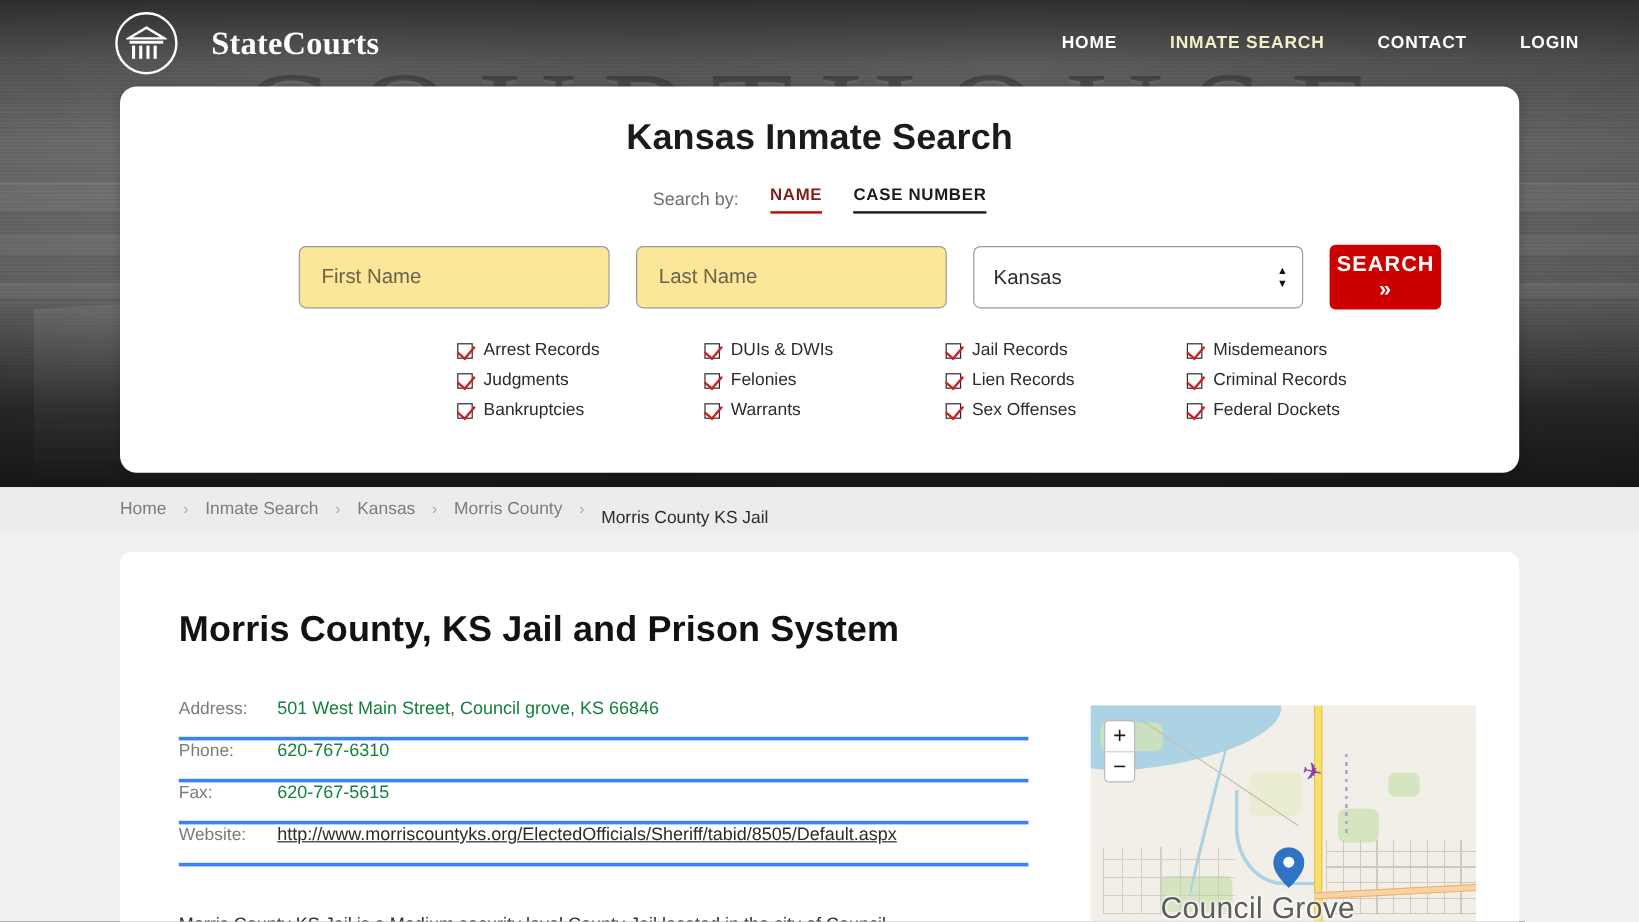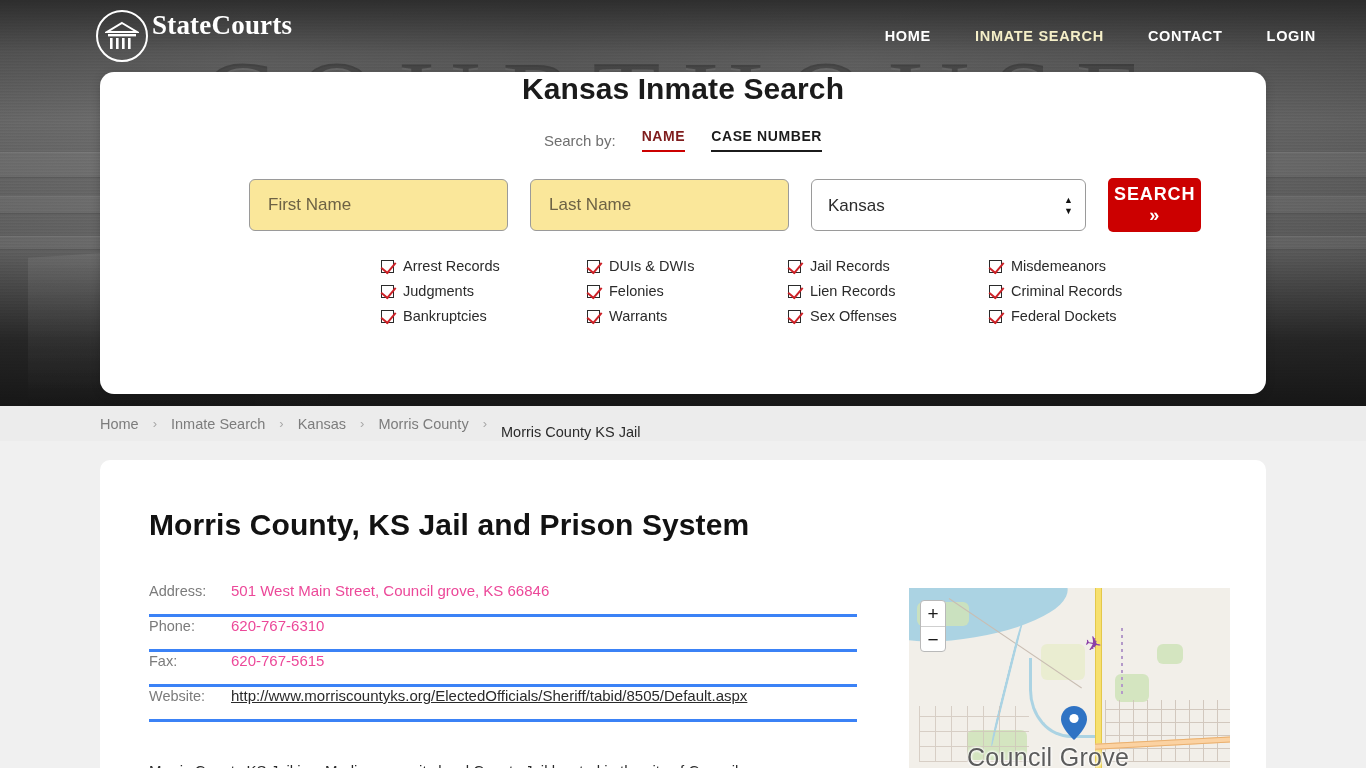--- a/index.html
+++ b/index.html
@@ -66,21 +66,21 @@
     opacity: .8;
   }
 
   
   .topbar {
     position: absolute; top: 0; left: 0; width: 1366px; height: 72px;
     display: flex; align-items: center;
     padding: 0 50px 0 96px;
     z-index: 6;
   }
-  .logo { display: flex; gap: 4px; }
+  .logo { display: flex; align-items: center; gap: 28px; }
   .logo-mark {
     width: 52px; height: 52px; border-radius: 50%;
     border: 2.5px solid #fff;
     display: flex; align-items: center; justify-content: center;
   }
   .logo-text {
     color: #fff;
     font-family: "Liberation Serif", serif;
     font-size: 27px; font-weight: bold;
     letter-spacing: .2px;
@@ -100,21 +100,21 @@
   .search-card {
     position: absolute; top: 72px; left: 100px;
     width: 1166px; height: 322px;
     background: #fff;
     border-radius: 14px;
     z-index: 5;
     box-shadow: 0 2px 10px rgba(0,0,0,.18);
   }
   .card-title {
     text-align: center;
-    margin: 0; 
+    margin: 0; padding-top: 26px;
     font-size: 30px; font-weight: bold;
     color: #1b1b1b;
     letter-spacing: .1px;
   }
   .searchby-row {
     display: flex; align-items: center; justify-content: center;
     gap: 26px; margin-top: 22px;
   }
   .searchby-label { color: #6f6f6f; font-size: 15px; }
   .tab {
@@ -219,21 +219,21 @@
     letter-spacing: .1px;
   }
   .info-wrap { display: flex; padding: 40px 0 0 0; }
   .info-table { width: 757px; padding-left: 49px; }
   .info-row {
     display: flex; align-items: baseline;
     border-bottom: 3px solid #3b82f6;
     height: 35px;
   }
   .info-label { width: 82px; flex: 0 0 82px; font-size: 14.5px; color: #7b7b7b; }
-  .info-value { font-size: 15px; color: #ec4899; }
+  .info-value { font-size: 15px; color: #15803d; }
   .info-value.link { color: #2b2b2b; text-decoration: underline; cursor: pointer; }
   .body-text {
     padding: 22px 0 0 49px;
     width: 760px;
     font-size: 15px; color: #2b2b2b; line-height: 1.55;
   }
 
   
   .map {
     position: absolute; left: 809px; top: 128px;

